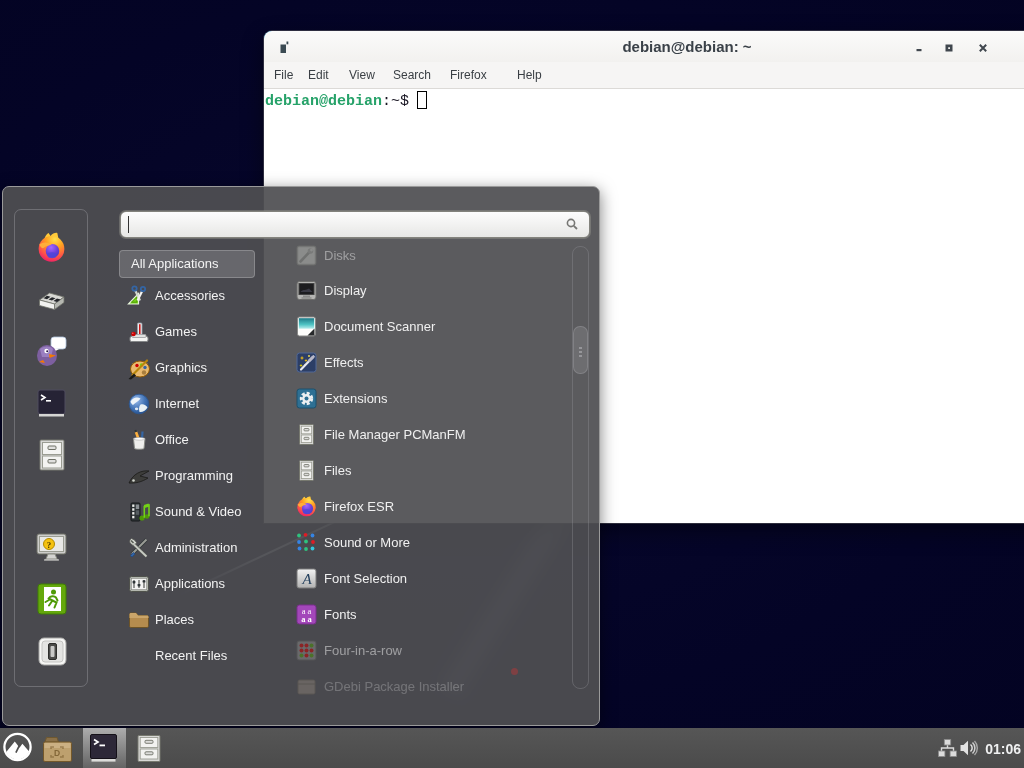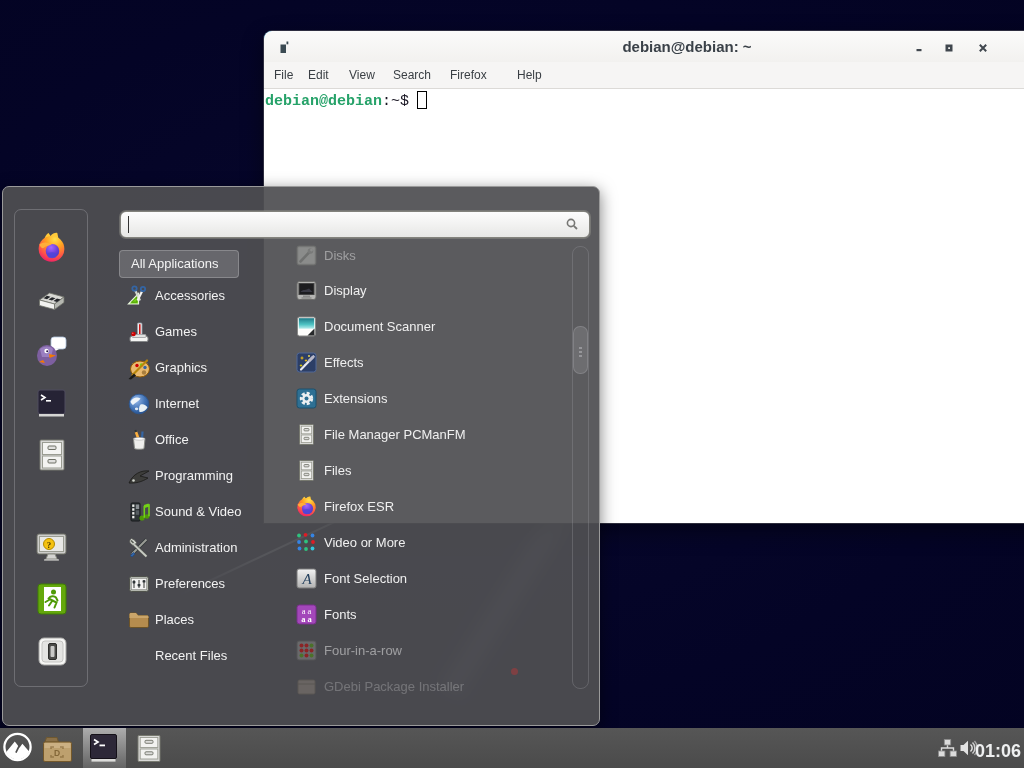--- a/index.html
+++ b/index.html
@@ -35,21 +35,21 @@
   #menu { left:2px; top:186px; width:598px; height:540px;
           background:rgba(79,79,82,0.93);
           border:1px solid #9a9a9a; border-radius:7px;
           box-shadow:0 4px 16px rgba(0,0,0,0.5); }
   #menu .sidebar { position:absolute; left:11px; top:22px; width:74px; height:478px;
           border:1px solid rgba(140,140,145,0.55); border-radius:7px; }
   #menu .search { position:absolute; left:117px; top:24px; width:470px; height:27px;
           background:linear-gradient(#fdfdfd,#e7e7e5); border:1px solid #83837d;
           border-radius:6px; box-shadow:0 0 0 1px rgba(160,160,150,0.4); }
   #menu .tcur { position:absolute; left:125px; top:29px; width:1px; height:17px; background:#333; }
-  #menu .allapps { position:absolute; left:116px; top:63px; width:120px; height:28px;
+  #menu .allapps { position:absolute; left:116px; top:63px; width:136px; height:28px;
           background:rgba(255,255,255,0.17); border:1px solid rgba(255,255,255,0.22);
           border-radius:4px; color:#f4f4f4; font-size:13px; line-height:26px;
           padding-left:11px; }
   .cat { position:absolute; left:116px; height:24px; color:#f2f2f2; font-size:13px; }
   .cat .ci { position:absolute; left:8px; top:0; width:24px; height:24px; }
   .cat .ct { position:absolute; left:36px; top:4px; white-space:nowrap; }
   .app { position:absolute; left:284px; height:22px; color:#f0f0f0; font-size:13px; }
   .app .ai { position:absolute; left:9px; top:0px; width:21px; height:21px; }
   .app .at { position:absolute; left:37px; top:3px; white-space:nowrap; }
   #menu .listtrack { position:absolute; left:569px; top:59px; width:17px; height:443px;
@@ -58,21 +58,21 @@
           background:#6d6d70; border:1px solid rgba(160,160,165,0.4); border-radius:7px; }
   #menu .grip { position:absolute; left:576px; width:3px; height:2px; background:#96969a; }
   #menu .wm { position:absolute; left:452px; top:477px; font-family:"Liberation Serif", serif;
           font-size:41px; line-height:1; color:rgba(218,218,226,0.125); }
   #menu .wmdot { position:absolute; left:508px; top:481px; width:7px; height:7px;
           background:rgba(155,60,62,0.65); border-radius:50%; }
 
   
   #taskbar { left:0; bottom:0; width:1024px; height:40px;
           background:linear-gradient(#565656,#4b4b4b); }
-  #taskbar .clock { position:absolute; right:3px; top:13px; font-size:18px;
+  #taskbar .clock { position:absolute; right:3px; top:13px; font-size:14px;
           font-weight:bold; color:#eff0f1; }
   .taskbtn { position:absolute; left:83px; top:0; width:43px; height:40px;
           background:linear-gradient(#adadad,#646464); }
 </style>
 </head>
 <body>
 
 <div class="abs" style="left:168px; top:537px; width:265px; height:2px;
      background:linear-gradient(90deg, rgba(195,205,220,0) 0%, rgba(195,205,220,0.9) 35%, rgba(195,205,220,0.9) 80%, rgba(195,205,220,0) 100%);
      transform:rotate(-25.2deg); border-radius:1px;"></div>
@@ -319,21 +319,21 @@
       <span class="ci" id="ic-pre">
         <svg width="24" height="24" viewBox="0 0 24 24">
     <rect x="2.5" y="4.5" width="19" height="15" rx="2" fill="#b5b9b1" stroke="#50524c"></rect>
     <rect x="4.3" y="6.3" width="15.4" height="11.4" fill="#f4f4f2" stroke="#8a8c86" stroke-width="0.7"></rect>
     <path d="M7 8 L7 16 M12 8 L12 16 M17 8 L17 16" stroke="#555753" stroke-width="1.2"></path>
     <rect x="5.6" y="9" width="2.8" height="2.4" rx="0.6" fill="#2e3436"></rect>
     <rect x="10.6" y="12" width="2.8" height="2.4" rx="0.6" fill="#2e3436"></rect>
     <rect x="15.6" y="8.2" width="2.8" height="2.4" rx="0.6" fill="#2e3436"></rect>
   </svg>
       </span>
-      <span class="ct">Preferences</span>
+      <span class="ct">Applications</span>
     </div>
   <div class="cat" style="top:421px">
       <span class="ci" id="ic-pla">
         <svg width="24" height="24" viewBox="0 0 24 24">
     <path d="M2.5 6.5 C2.5 5.7 3.1 5 4 5 L9 5 L11 7.5 L20 7.5 C20.9 7.5 21.5 8.2 21.5 9 L21.5 18 C21.5 18.8 20.9 19.5 20 19.5 L4 19.5 C3.1 19.5 2.5 18.8 2.5 18 Z" fill="#b58c4e" stroke="#6e5426"></path>
     <path d="M2.5 10 L21.5 10 L21.5 9 C21.5 8.2 20.9 7.5 20 7.5 L11 7.5 L9 5 L4 5 C3.1 5 2.5 5.7 2.5 6.5 Z" fill="#caa56a"></path>
   </svg>
       </span>
       <span class="ct">Places</span>
     </div>
@@ -453,21 +453,21 @@
       <circle cx="9.5" cy="2.8" r="1.9" fill="#e01b24"></circle>
       <circle cx="16.5" cy="3.5" r="1.9" fill="#3584e4"></circle>
       <circle cx="3" cy="10" r="1.9" fill="#3584e4"></circle>
       <circle cx="10" cy="9.5" r="1.9" fill="#2ec27e"></circle>
       <circle cx="17" cy="10" r="1.9" fill="#e01b24"></circle>
       <circle cx="3.5" cy="16.5" r="1.9" fill="#3584e4"></circle>
       <circle cx="10" cy="17" r="1.9" fill="#2ec27e"></circle>
       <circle cx="16.5" cy="16.5" r="1.9" fill="#33c7de"></circle>
     </svg>
       </span>
-      <span class="at">Video or More</span>
+      <span class="at">Sound or More</span>
     </div>
   <div class="app" style="top:381px">
       <span class="ai" id="ia-fsl">
         <svg width="21" height="21" viewBox="0 0 21 21">
       <defs>
             <linearGradient id="fslg" x1="0" y1="0" x2="0" y2="1">
         <stop offset="0%" stop-color="#f2f2f2"></stop>
               <stop offset="100%" stop-color="#b2b2b2"></stop>
             </linearGradient>
           </defs>

